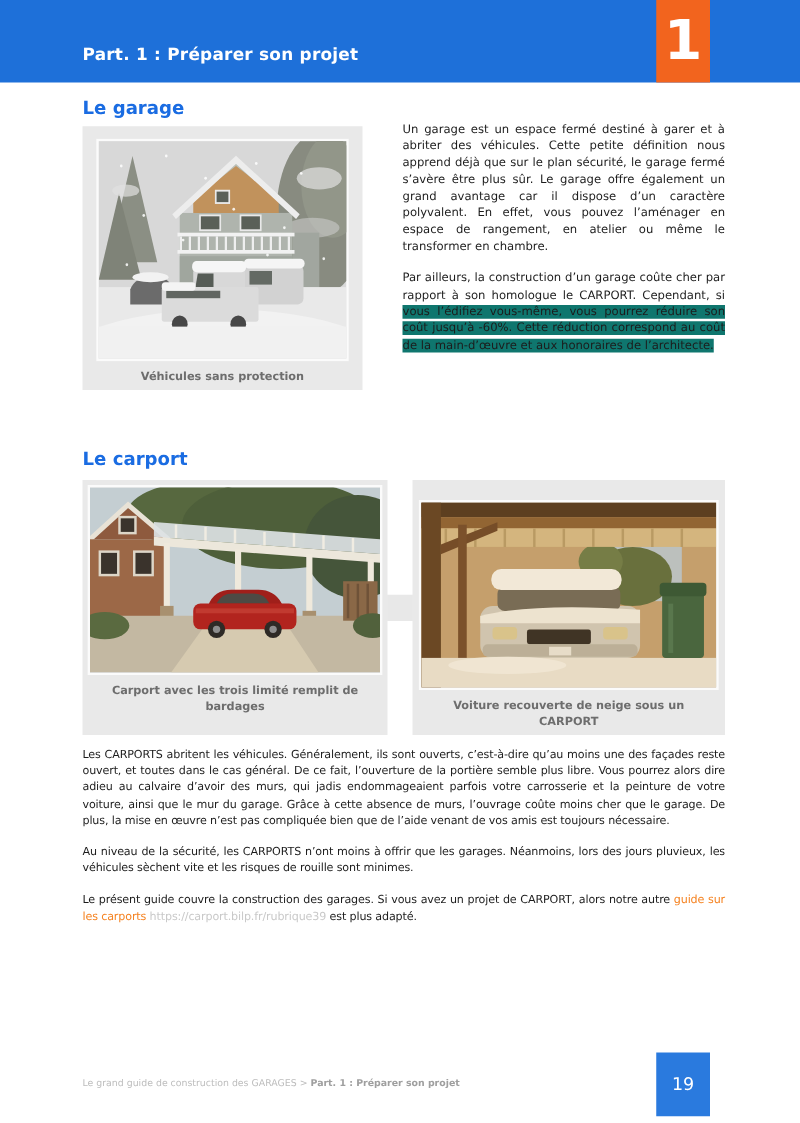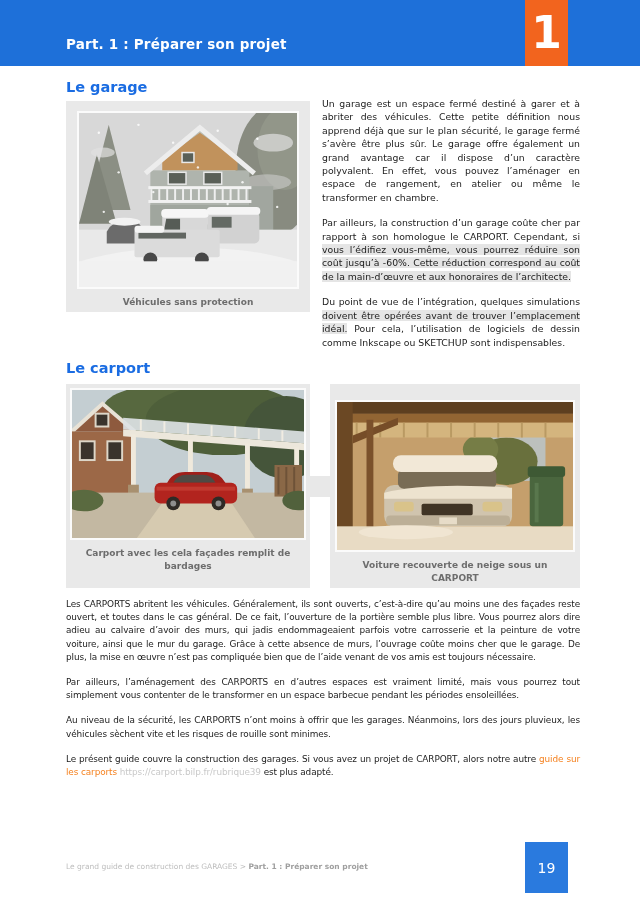--- a/index.html
+++ b/index.html
@@ -39,21 +39,21 @@
   .section-heading {
     position:absolute; left:66px;
     font-size:14.5px; font-weight:bold; color:#1a6ce2; z-index:2;
   }
   #garage-heading { top:79px; }
   #carport-heading { top:360px; }
   
   .figure-card {
     position:absolute; background:#e9e9e9; z-index:1;
   }
-  #figure-garage  { left:66px;  top:101px; width:244px; height:211px; padding:10px 11px 0; }
+  #figure-garage  { left:66px;  top:101px; width:224px; height:211px; padding:10px 11px 0; }
   #figure-carport { left:66px;  top:384px; width:244px; height:204px; padding:4px 4px 0; }
   #figure-snowcar { left:330px; top:384px; width:250px; height:204px; padding:16px 5px 0; }
   .photo {
     display:block; width:100%;
     border:2px solid #fbfbfb;
     background:#ddd;
   }
   #figure-garage  .photo { height:178px; }
   #figure-carport .photo, #figure-snowcar .photo { height:152px; }
   .fig-caption {
@@ -65,21 +65,21 @@
     position:absolute; left:322px; top:97px; width:258px; z-index:1;
   }
   .bottom-text {
     position:absolute; left:66px; top:598px; width:514px; z-index:1;
   }
   .body-par {
     font-size:9.3px; line-height:13.4px; text-align:justify;
     margin-bottom:12px; color:#1c1c1c;
   }
   .bottom-text .body-par { font-size:8.9px; line-height:13.2px; letter-spacing:-0.1px; }
-  .hl { background:#e5e5e5; }
+  .hl { background:#0f766e; }
   .link-orange { color:#f58220; cursor:pointer; }
   .link-url { color:#c9c9c9; }
   
   .footer-breadcrumb {
     position:absolute; left:66px; top:862px;
     font-size:7.5px; color:#bdbdbd; z-index:1;
   }
   .footer-breadcrumb strong { color:#9f9f9f; }
   .page-badge {
     position:absolute; left:525px; top:842px; width:43px; height:51px;
@@ -175,21 +175,20 @@
         <circle cx="150" cy="92" r="1.2"></circle>
     </g>
     <rect width="220" height="176" fill="#ffffff" opacity="0.07"></rect>
   </svg>
   <div class="fig-caption">Véhicules sans protection</div>
 </div>
 
 <div class="col-right">
   <p class="body-par"><span>Un garage est un espace fermé destiné à garer et à abriter des véhicules. Cette petite définition nous apprend déjà que sur le plan sécurité, le garage fermé s’avère être plus sûr. Le garage offre également un grand avantage car il dispose d’un caractère polyvalent. En effet, vous pouvez l’aménager en espace de rangement, en atelier ou même le transformer en chambre.</span></p>
   <p class="body-par"><span>Par ailleurs, la construction d’un garage coûte cher par rapport à son homologue le CARPORT. Cependant, si </span><span class="hl">vous l’édifiez vous-même, vous pourrez réduire son coût jusqu’à -60%. Cette réduction correspond au coût de la main-d’œuvre et aux honoraires de l’architecte.</span></p>
-  <p class="body-par"><span>Du point de vue de l’intégration, quelques simulations </span><span class="hl">doivent être opérées avant de trouver l’emplacement idéal.</span><span> Pour cela, l’utilisation de logiciels de dessin comme Inkscape ou SKETCHUP sont indispensables.</span></p>
 </div>
 
 <div class="section-heading" id="carport-heading">Le carport</div>
 
 <div class="figure-card" id="figure-carport">
   <svg class="photo" viewBox="0 0 236 150" preserveAspectRatio="none">
     <rect width="236" height="150" fill="#c4ced2"></rect>
     <ellipse cx="85" cy="22" rx="55" ry="26" fill="#57683f"></ellipse>
     <ellipse cx="155" cy="30" rx="80" ry="36" fill="#4e5f3a"></ellipse>
     <ellipse cx="218" cy="48" rx="44" ry="42" fill="#45553a"></ellipse>
@@ -224,21 +223,21 @@
     <circle cx="103" cy="115" r="7" fill="#2e2a26"></circle>
       <circle cx="149" cy="115" r="7" fill="#2e2a26"></circle>
     <circle cx="103" cy="115" r="3" fill="#8e8e8e"></circle>
       <circle cx="149" cy="115" r="3" fill="#8e8e8e"></circle>
 
     <rect x="206" y="76" width="28" height="32" fill="#8a6847"></rect>
     <path d="M210 78 L210 106 M218 78 L218 106 M226 78 L226 106" stroke="#6e5238" stroke-width="2"></path>
     <ellipse cx="12" cy="112" rx="20" ry="11" fill="#5a6a40"></ellipse>
     <ellipse cx="230" cy="112" rx="16" ry="10" fill="#51613c"></ellipse>
   </svg>
-  <div class="fig-caption">Carport avec les cela façades remplit de bardages</div>
+  <div class="fig-caption">Carport avec les trois limité remplit de bardages</div>
 </div>
 
 <div class="figure-card" id="figure-snowcar">
   <svg class="photo" viewBox="0 0 240 150" preserveAspectRatio="none">
     <rect width="240" height="150" fill="#c2a072"></rect>
     <rect x="148" y="34" width="64" height="46" fill="#b8c4cc"></rect>
     <ellipse cx="172" cy="60" rx="32" ry="24" fill="#5c6b3e"></ellipse>
     <ellipse cx="146" cy="48" rx="18" ry="15" fill="#6a7a48"></ellipse>
 
     <rect width="240" height="12" fill="#4e351d"></rect>
@@ -265,21 +264,20 @@
     <rect x="196" y="72" width="34" height="54" rx="3" fill="#39603f"></rect>
     <rect x="194" y="65" width="38" height="11" rx="3" fill="#2c5234"></rect>
     <rect x="201" y="82" width="4" height="40" fill="#4a7350"></rect>
     <rect width="240" height="150" fill="#e09a3e" opacity="0.10"></rect>
   </svg>
   <div class="fig-caption">Voiture recouverte de neige sous un CARPORT</div>
 </div>
 
 <div class="bottom-text">
   <p class="body-par"><span>Les CARPORTS abritent les véhicules. Généralement, ils sont ouverts, c’est-à-dire qu’au moins une des façades reste ouvert, et toutes dans le cas général. De ce fait, l’ouverture de la portière semble plus libre. Vous pourrez alors dire adieu au calvaire d’avoir des murs, qui jadis endommageaient parfois votre carrosserie et la peinture de votre voiture, ainsi que le mur du garage. Grâce à cette absence de murs, l’ouvrage coûte moins cher que le garage. De plus, la mise en œuvre n’est pas compliquée bien que de l’aide venant de vos amis est toujours nécessaire.</span></p>
-  <p class="body-par"><span>Par ailleurs, l’aménagement des CARPORTS en d’autres espaces est vraiment limité, mais vous pourrez tout simplement vous contenter de le transformer en un espace barbecue pendant les périodes ensoleillées.</span></p>
   <p class="body-par"><span>Au niveau de la sécurité, les CARPORTS n’ont moins à offrir que les garages. Néanmoins, lors des jours pluvieux, les véhicules sèchent vite et les risques de rouille sont minimes.</span></p>
   <p class="body-par"><span>Le présent guide couvre la construction des garages. Si vous avez un projet de CARPORT, alors notre autre </span><span class="link-orange">guide sur les carports</span><span class="link-url"> https://carport.bilp.fr/rubrique39 </span><span>est plus adapté.</span></p>
 </div>
 
 <div class="footer-breadcrumb">
   <span>Le grand guide de construction des GARAGES &gt; </span><strong>Part. 1 : Préparer son projet</strong>
 </div>
 <div class="page-badge">19</div>
 
 </body></html>

